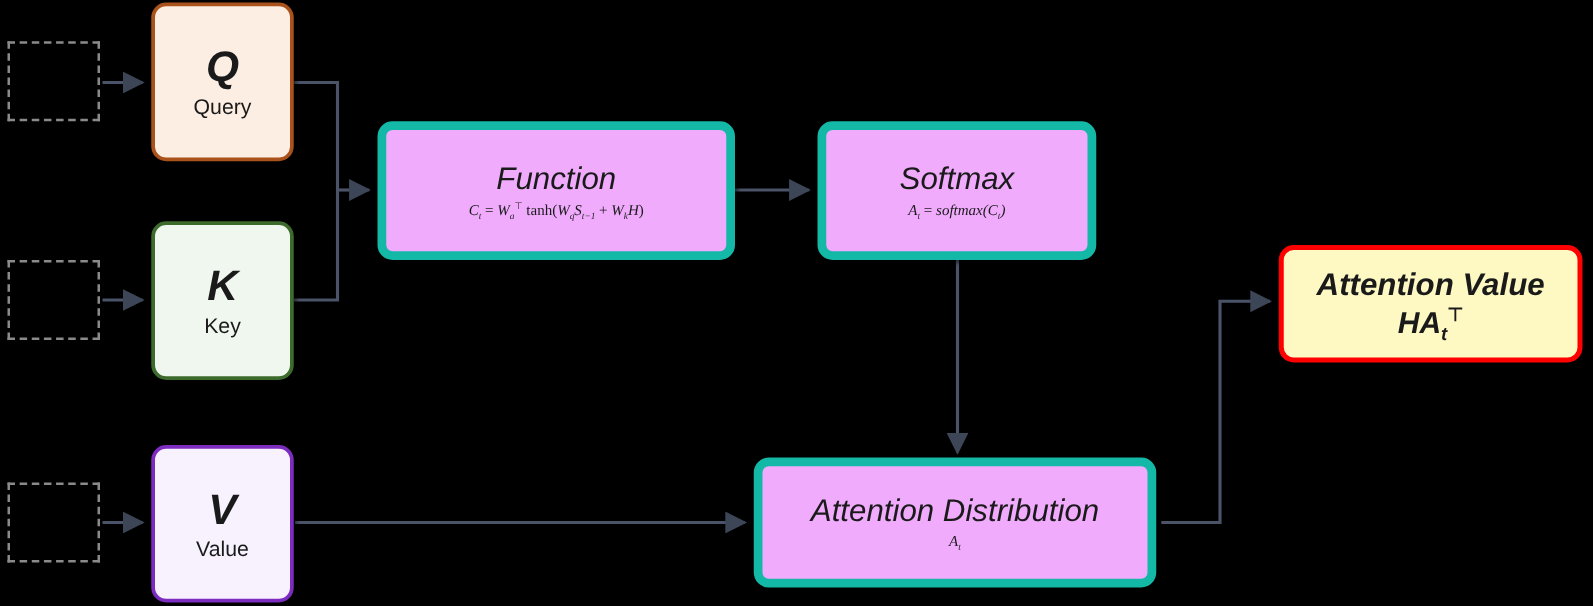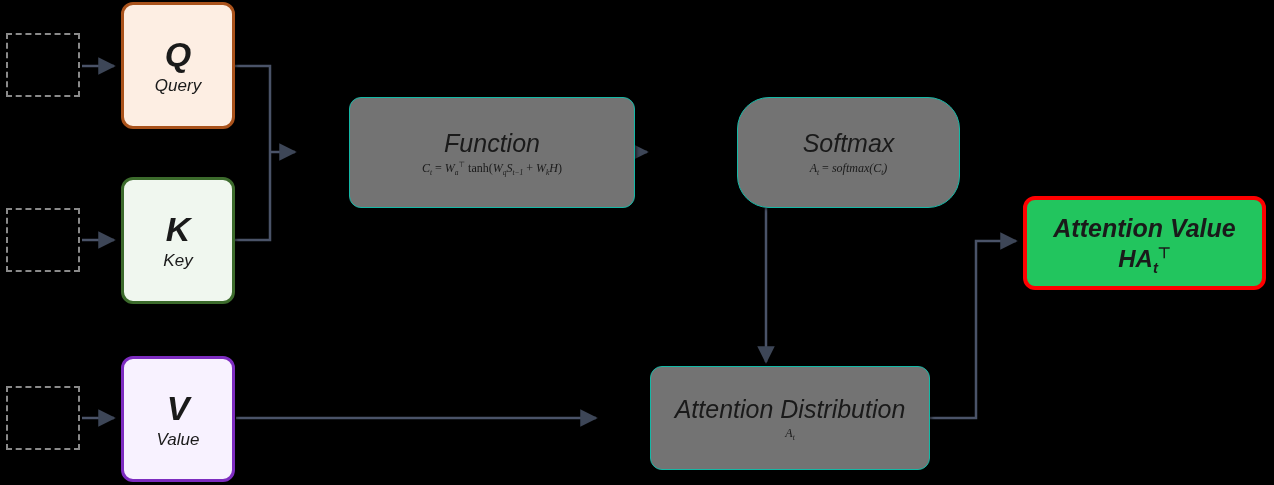--- a/index.html
+++ b/index.html
@@ -49,42 +49,40 @@
     background: #f0f7ef;
     border: 3px solid #3c6b2c;
     box-shadow: 2px 2px 3px rgba(0,0,0,0.45);
   }
   .node-v {
     background: #f8f2ff;
     border: 3px solid #7d2cc0;
     box-shadow: 2px 2px 3px rgba(0,0,0,0.45);
   }
   .node-plain {
-    background: #737373;
-    border: 1px solid #14b8a6;
+    background: #f0abfc;
+    border: 7px solid #14b8a6;
     box-shadow: 2px 2px 3px rgba(0,0,0,0.5);
-    margin-left: 47px;
   }
   .node-attnval {
-    background: #22c55e;
+    background: #fef9c3;
     border: 4px solid #ff0000;
     box-shadow: 2px 2px 3px rgba(0,0,0,0.45);
     text-align: center;
   }
 
   
   .qkv-letter {
     font-size: 34px;
     font-weight: bold;
     font-style: italic;
     margin-bottom: 2px;
   }
   .qkv-sub {
     font-size: 17px;
-    font-style: italic;
   }
 
   
   .proc-title {
     font-size: 25px;
     font-style: italic;
     font-weight: normal;
     margin-bottom: 4px;
   }
   .proc-formula {
@@ -177,30 +175,30 @@
     <div class="proc-formula">
       <span>C</span><sub>t</sub>
       <span class="upright">=</span>
       <span>W</span><sub>a</sub><sup class="upright">⊤</sup>
       <span class="upright">tanh</span><span class="upright">(</span><span>W</span><sub>q</sub><span>S</span><sub>t−1</sub>
       <span class="upright">+</span>
       <span>W</span><sub>k</sub><span>H</span><span class="upright">)</span>
     </div>
   </div>
 
-  <div class="node node-plain" style="left:690px; top:97px; width:223px; height:111px;border-radius:32px;">
+  <div class="node node-plain" style="left:654px; top:97px; width:223px; height:111px;">
     <div class="proc-title">Softmax</div>
     <div class="proc-formula">
       <span>A</span><sub>t</sub>
       <span class="upright">=</span>
       <span>softmax</span><span>(</span><span>C</span><sub>t</sub><span>)</span>
     </div>
   </div>
 
-  <div class="node node-plain" style="left:603px; top:366px; width:280px; height:104px;">
+  <div class="node node-plain" style="left:603px; top:366px; width:322px; height:104px;">
     <div class="proc-title">Attention Distribution</div>
     <div class="proc-formula">
       <span>A</span><sub>t</sub>
     </div>
   </div>
 
   <div class="node node-attnval" style="left:1023px; top:196px; width:243px; height:94px;">
     <div class="av-title">Attention Value</div>
     <div class="av-formula">
       <span>H</span><span>A</span><sub>t</sub><sup class="upright">⊤</sup>

